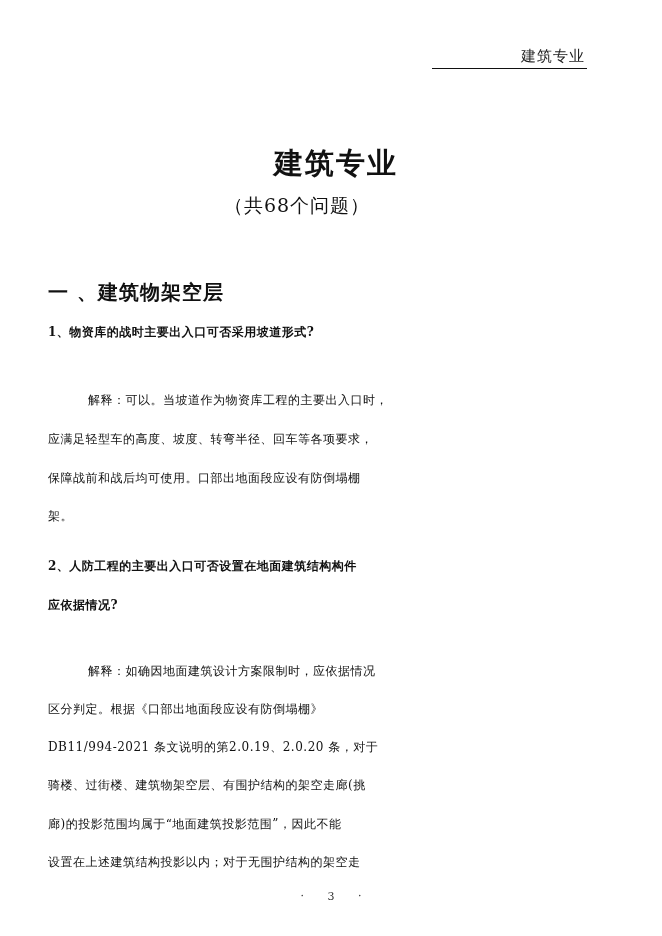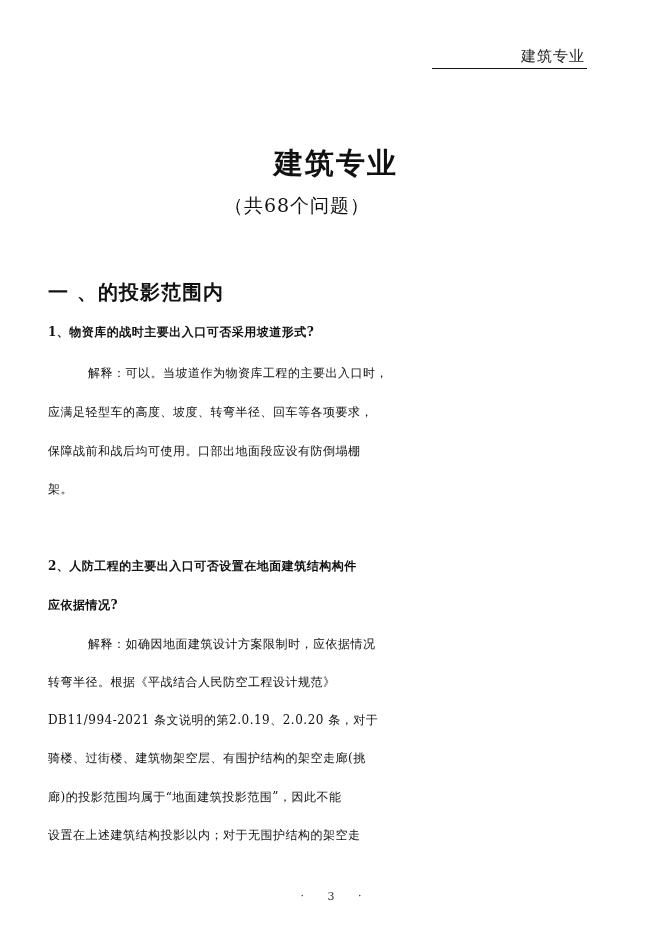--- a/index.html
+++ b/index.html
@@ -70,20 +70,21 @@
       width: 530px;
       font-size: 12px;
       white-space: nowrap;
       letter-spacing: 0.5px;
     }
     .q-line {
       font-weight: bold;
     }
     .a-line {
       font-weight: normal;
+      margin-top: 27px;
     }
     .indent {
       left: 88px;
     }
     .page-footer {
       position: absolute;
       top: 890px;
       left: 0;
       width: 662px;
       text-align: center;
@@ -99,32 +100,32 @@
 <body>
 
 <div>
 
   <div class="header-label">建筑专业</div>
   <div class="header-rule"></div>
 
   <div class="doc-title">建筑专业</div>
   <div class="doc-subtitle">（共68个问题）</div>
 
-  <div class="section-heading">一 、的投影范围内</div>
+  <div class="section-heading">一 、建筑物架空层</div>
 
   <div class="line q-line" style="top:324px;">1、物资库的战时主要出入口可否采用坡道形式?</div>
   <div class="line a-line indent" style="top:365px;">解释：可以。当坡道作为物资库工程的主要出入口时，</div>
   <div class="line a-line" style="top:404px;">应满足轻型车的高度、坡度、转弯半径、回车等各项要求，</div>
   <div class="line a-line" style="top:443px;">保障战前和战后均可使用。口部出地面段应设有防倒塌棚</div>
   <div class="line a-line" style="top:481px;">架。</div>
 
   <div class="line q-line" style="top:558px;">2、人防工程的主要出入口可否设置在地面建筑结构构件</div>
   <div class="line q-line" style="top:597px;">应依据情况?</div>
   <div class="line a-line indent" style="top:636px;">解释：如确因地面建筑设计方案限制时，应依据情况</div>
-  <div class="line a-line" style="top:674px;">转弯半径。根据《平战结合人民防空工程设计规范》</div>
+  <div class="line a-line" style="top:674px;">区分判定。根据《口部出地面段应设有防倒塌棚》</div>
   <div class="line a-line" style="top:712px;">DB11/994-2021 条文说明的第2.0.19、2.0.20 条，对于</div>
   <div class="line a-line" style="top:750px;">骑楼、过街楼、建筑物架空层、有围护结构的架空走廊(挑</div>
   <div class="line a-line" style="top:789px;">廊)的投影范围均属于“地面建筑投影范围”，因此不能</div>
   <div class="line a-line" style="top:827px;">设置在上述建筑结构投影以内；对于无围护结构的架空走</div>
 
   <div class="page-footer">
     <span>·</span>
     <span>3</span>
     <span>·</span>
   </div>

